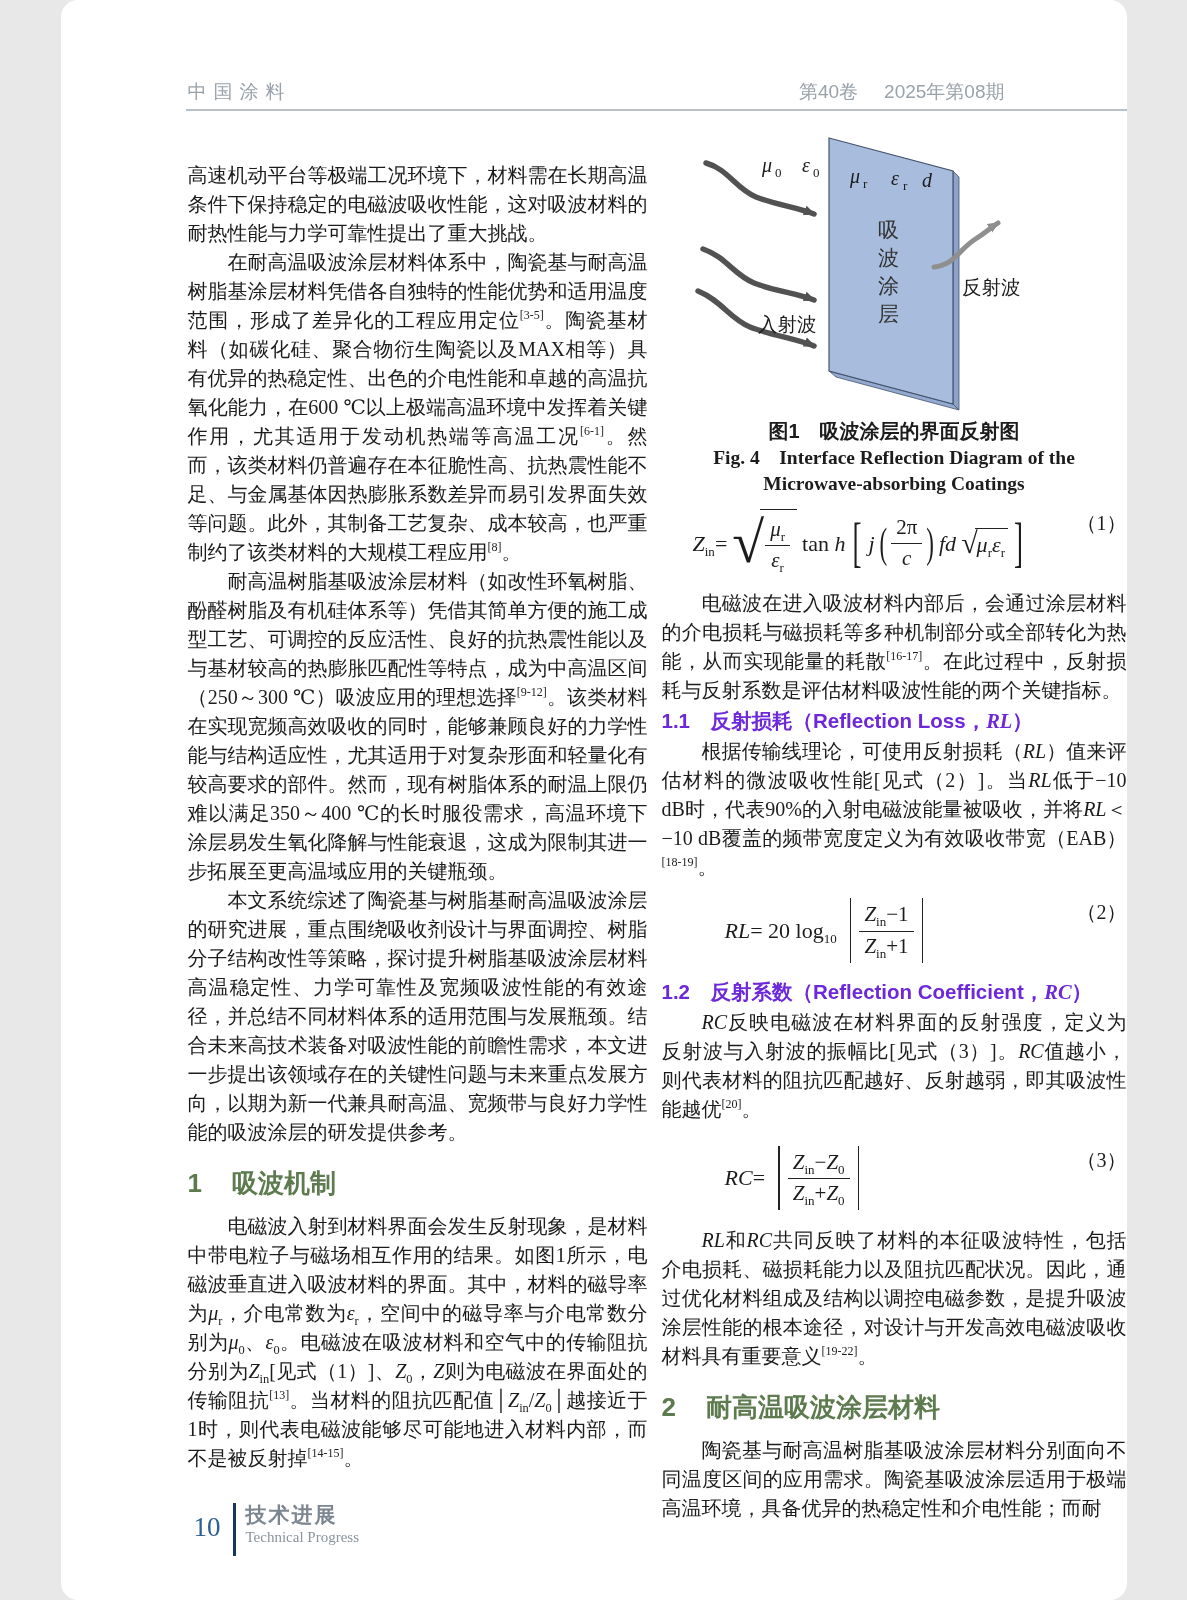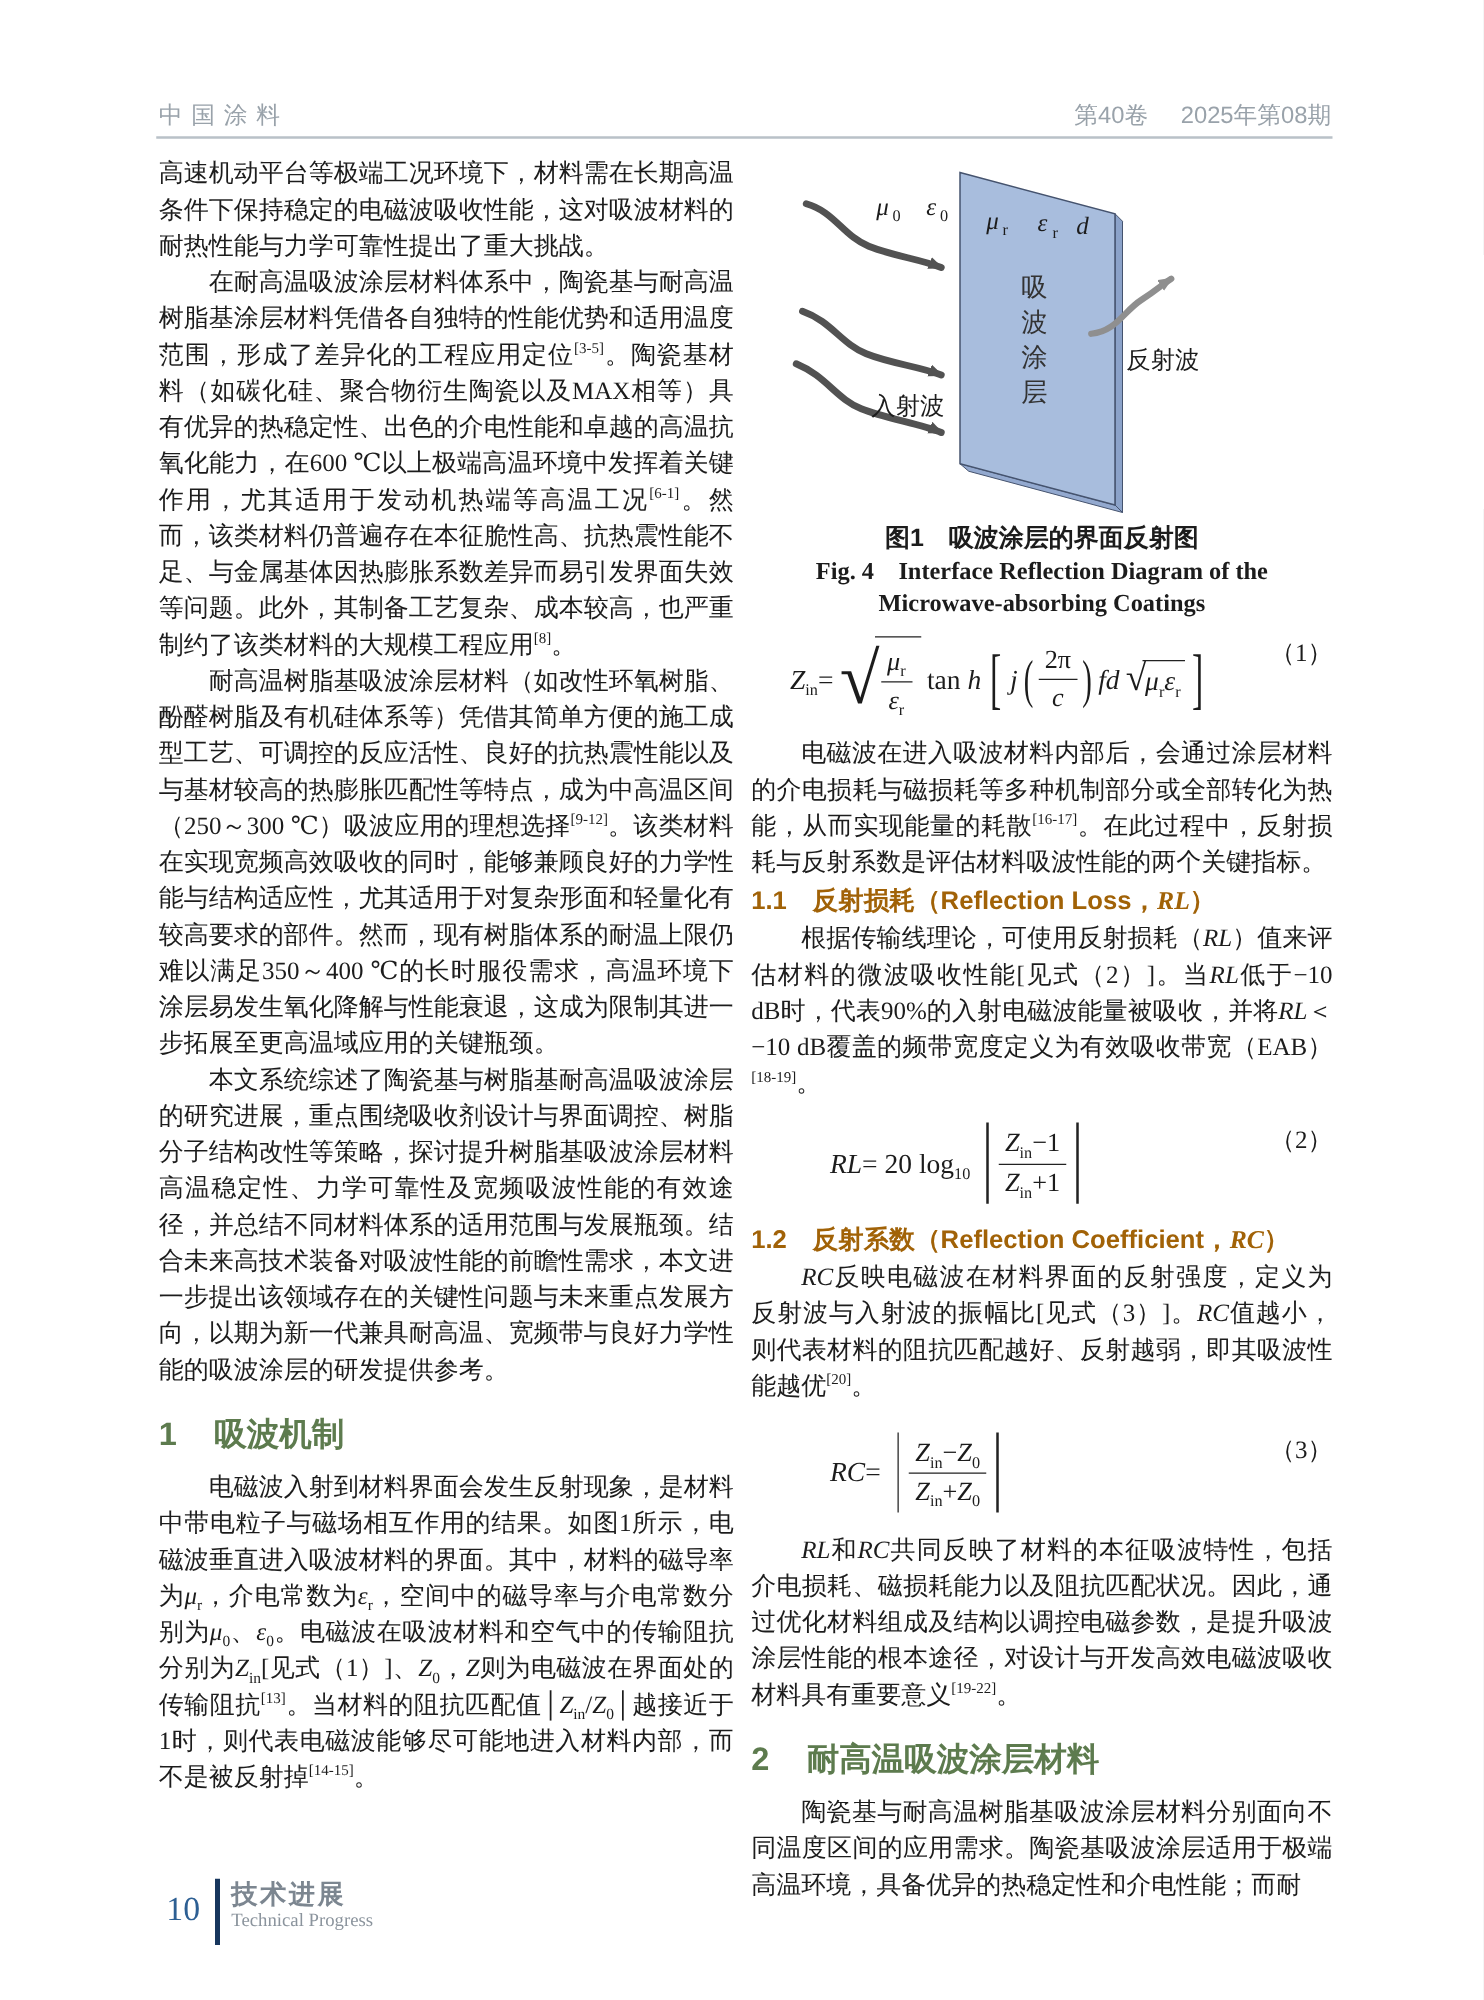--- a/index.html
+++ b/index.html
@@ -1,44 +1,44 @@
 <!DOCTYPE html>
 <html><head>
 <meta charset="utf-8">
 <style>
   html,body { margin:0; padding:0; background:#e8e8e8; }
   .page {
-    position:relative; width:1187px; height:1600px; background:#ffffff;
+    position:relative; width:1066px; height:1600px; background:#ffffff;
     font-family:"Liberation Serif","DejaVu Serif",serif; color:#1c1c1c;
-    overflow:hidden; margin:0 auto;
+    overflow:hidden; margin:0 auto;border-radius:17px;
   }
   
   .hdr-left { position:absolute; left:127px; top:79px; font-size:19px; color:#99a2aa;
     font-family:"Liberation Sans",sans-serif; letter-spacing:7px; }
   .hdr-right { position:absolute; right:122px; top:79px; font-size:19px; color:#99a2aa;
     font-family:"Liberation Sans",sans-serif; }
   .hdr-right .vol { margin-right:26px; }
   .hdr-rule { position:absolute; left:125px; top:109px; width:941px; height:1.5px; background:#b9c1c8; }
 
   
   .col { position:absolute; top:125px; text-align:justify; font-size:20px; line-height:29px; }
-  .col-left  { left:127px; width:460px; }
+  .col-left  { left:127px; width:460px;margin-top:36px; }
   .col-right { left:601px; width:465px; }
   .col p { margin:0; text-indent:2em; }
   .col p.noind { text-indent:0; }
   .col sup { font-size:0.60em; line-height:0; vertical-align:super; }
   .col sub { font-size:0.62em; line-height:0; }
   .col em { font-style:italic; font-family:"Liberation Serif",serif; }
 
   
   .h-sec { font-family:Liberation Sans, sans-serif; font-weight:bold;
     color:#5d7b4e; font-size:26px; line-height:32px; margin:20px 0 13px; text-align:left; }
   .h-sec .h-num { margin-right:30px; }
   .h-sub { font-family:"Liberation Sans","DejaVu Sans",sans-serif; font-weight:bold;
-    color:#a16207; font-size:20.5px; line-height:29px; margin:1px 0 1px; text-align:left; }
+    color:#6d28d9; font-size:20.5px; line-height:29px; margin:1px 0 1px; text-align:left; }
   .h-sub em { font-style:italic; font-family:"Liberation Serif",serif; }
 
   
   .figure { position:relative; height:292px; }
   .cap-cn { text-align:center; font-family:"Liberation Sans","DejaVu Sans",sans-serif;
     font-weight:bold; font-size:20px; line-height:28px; }
   .cap-en { text-align:center; font-weight:bold; font-size:19.5px; line-height:26px; }
 
   
   .eq-row { display:flex; text-indent:0; }

